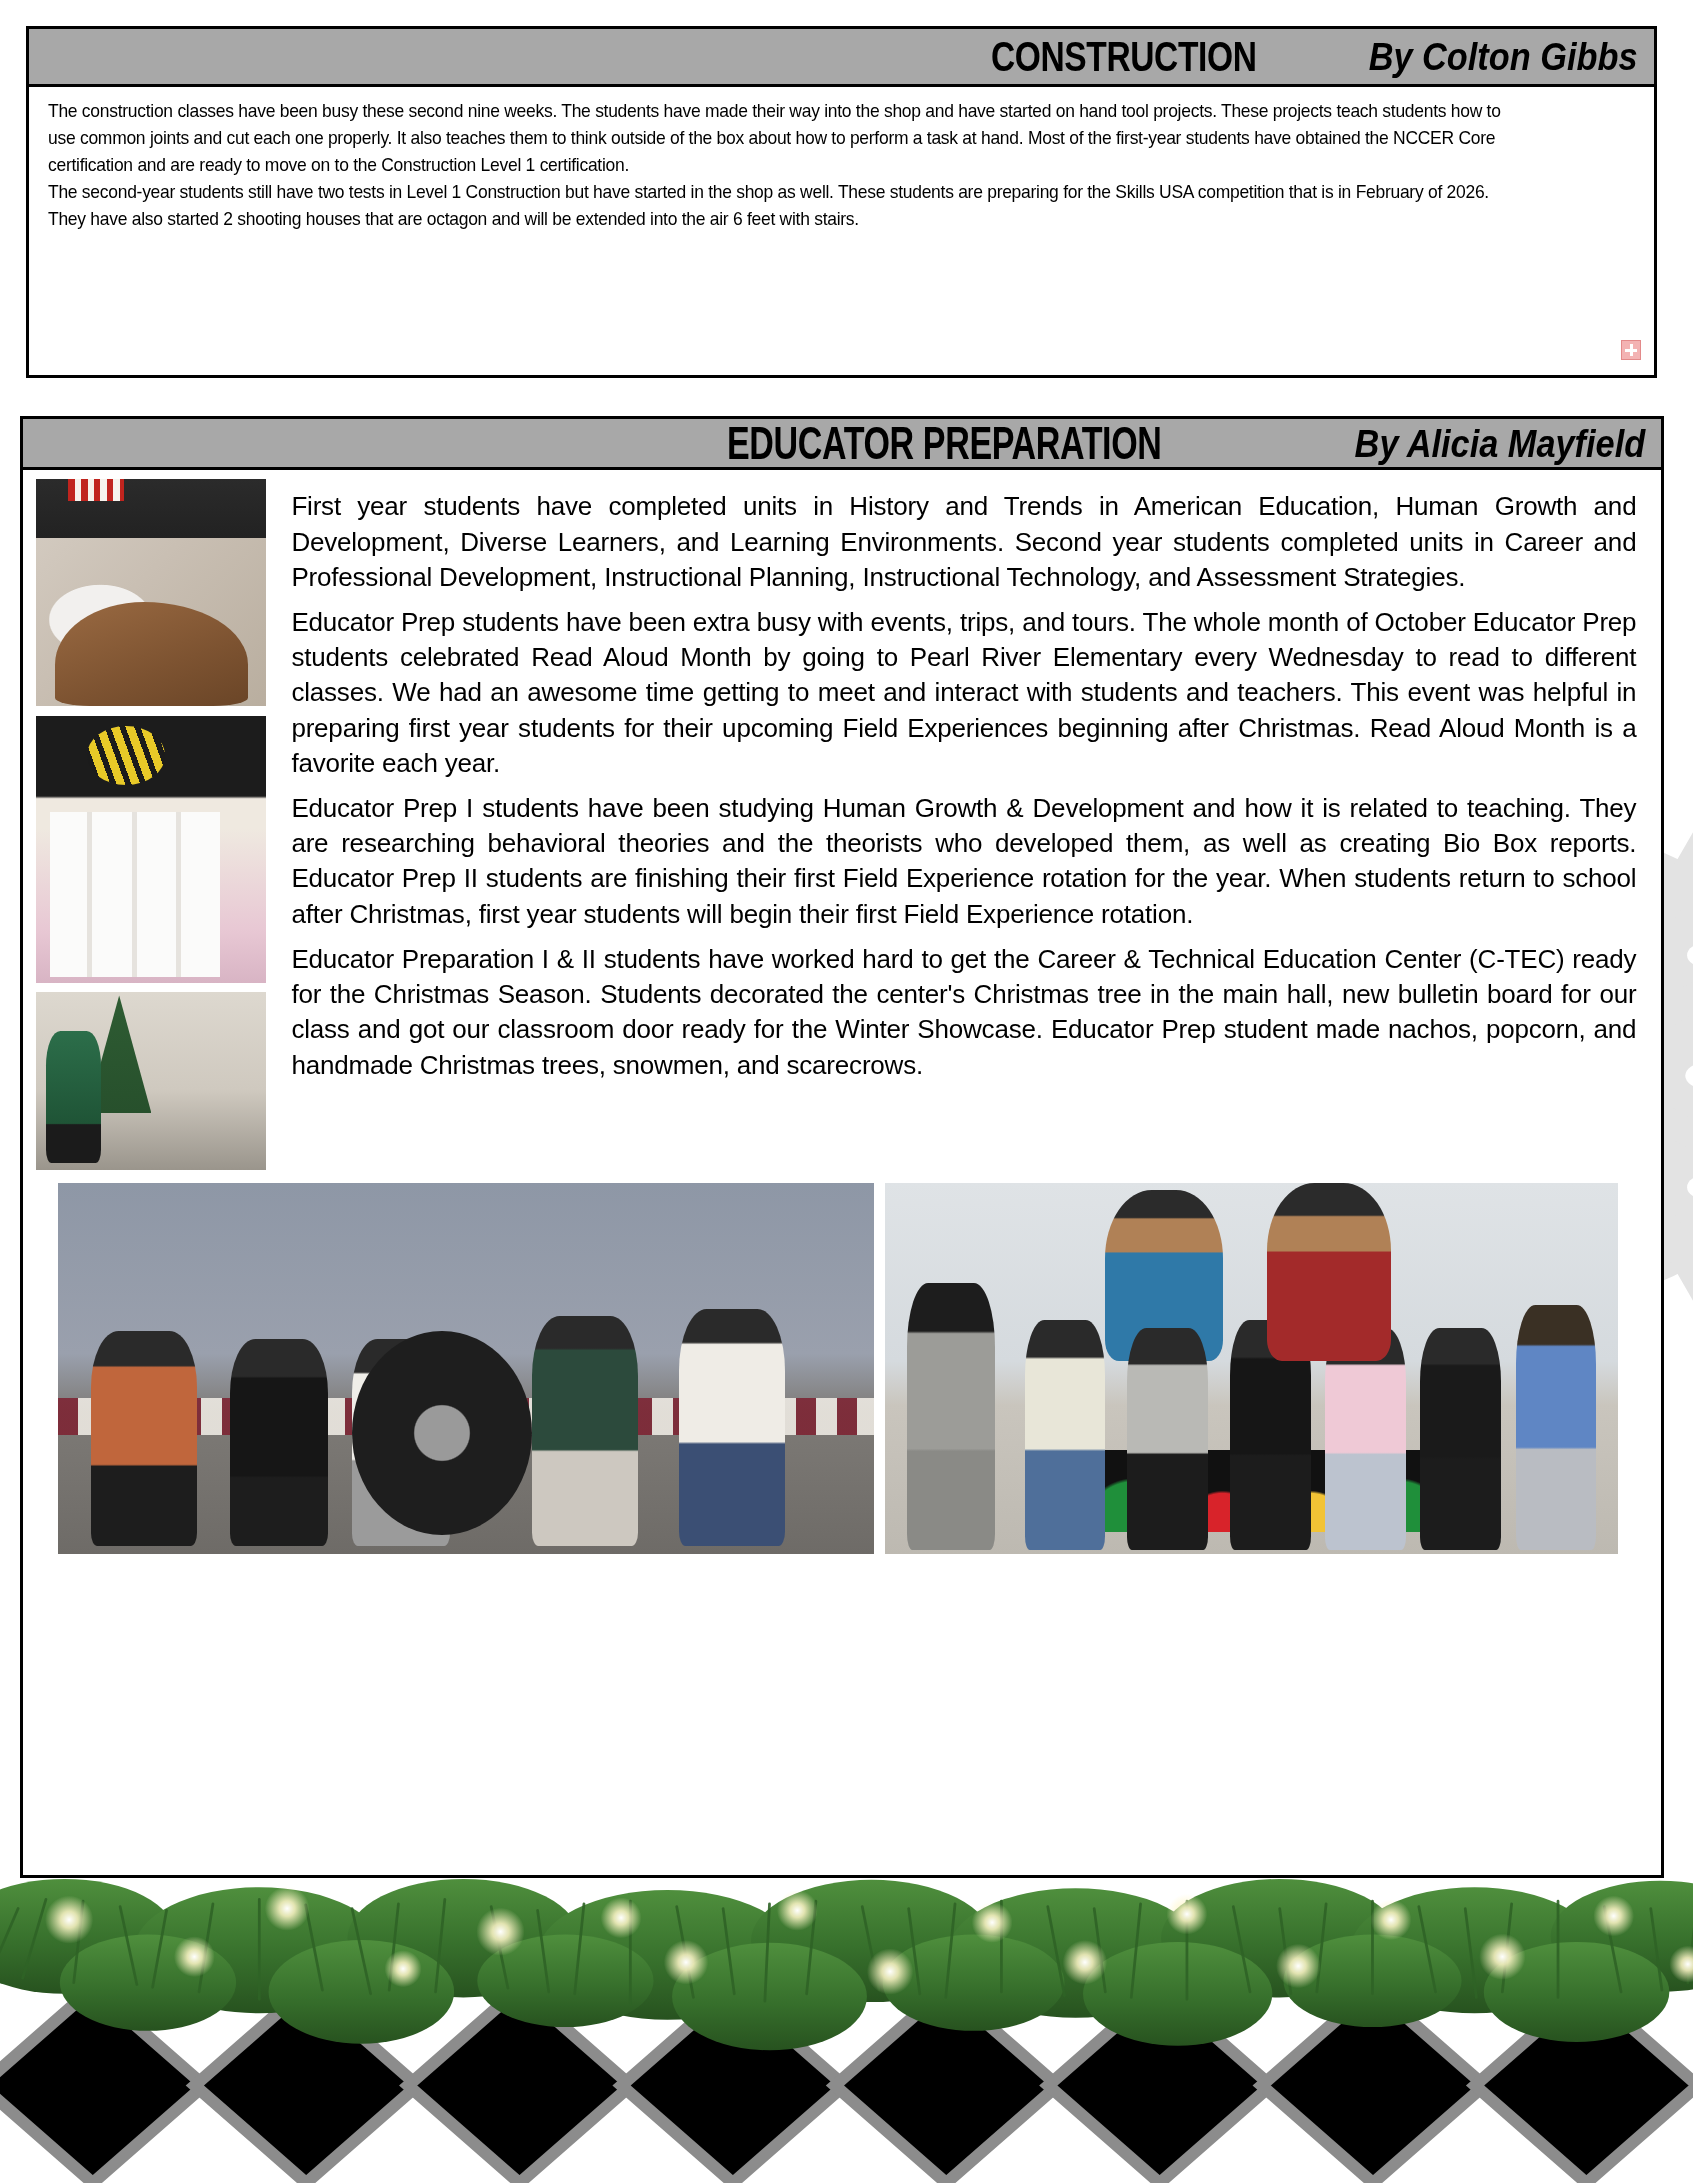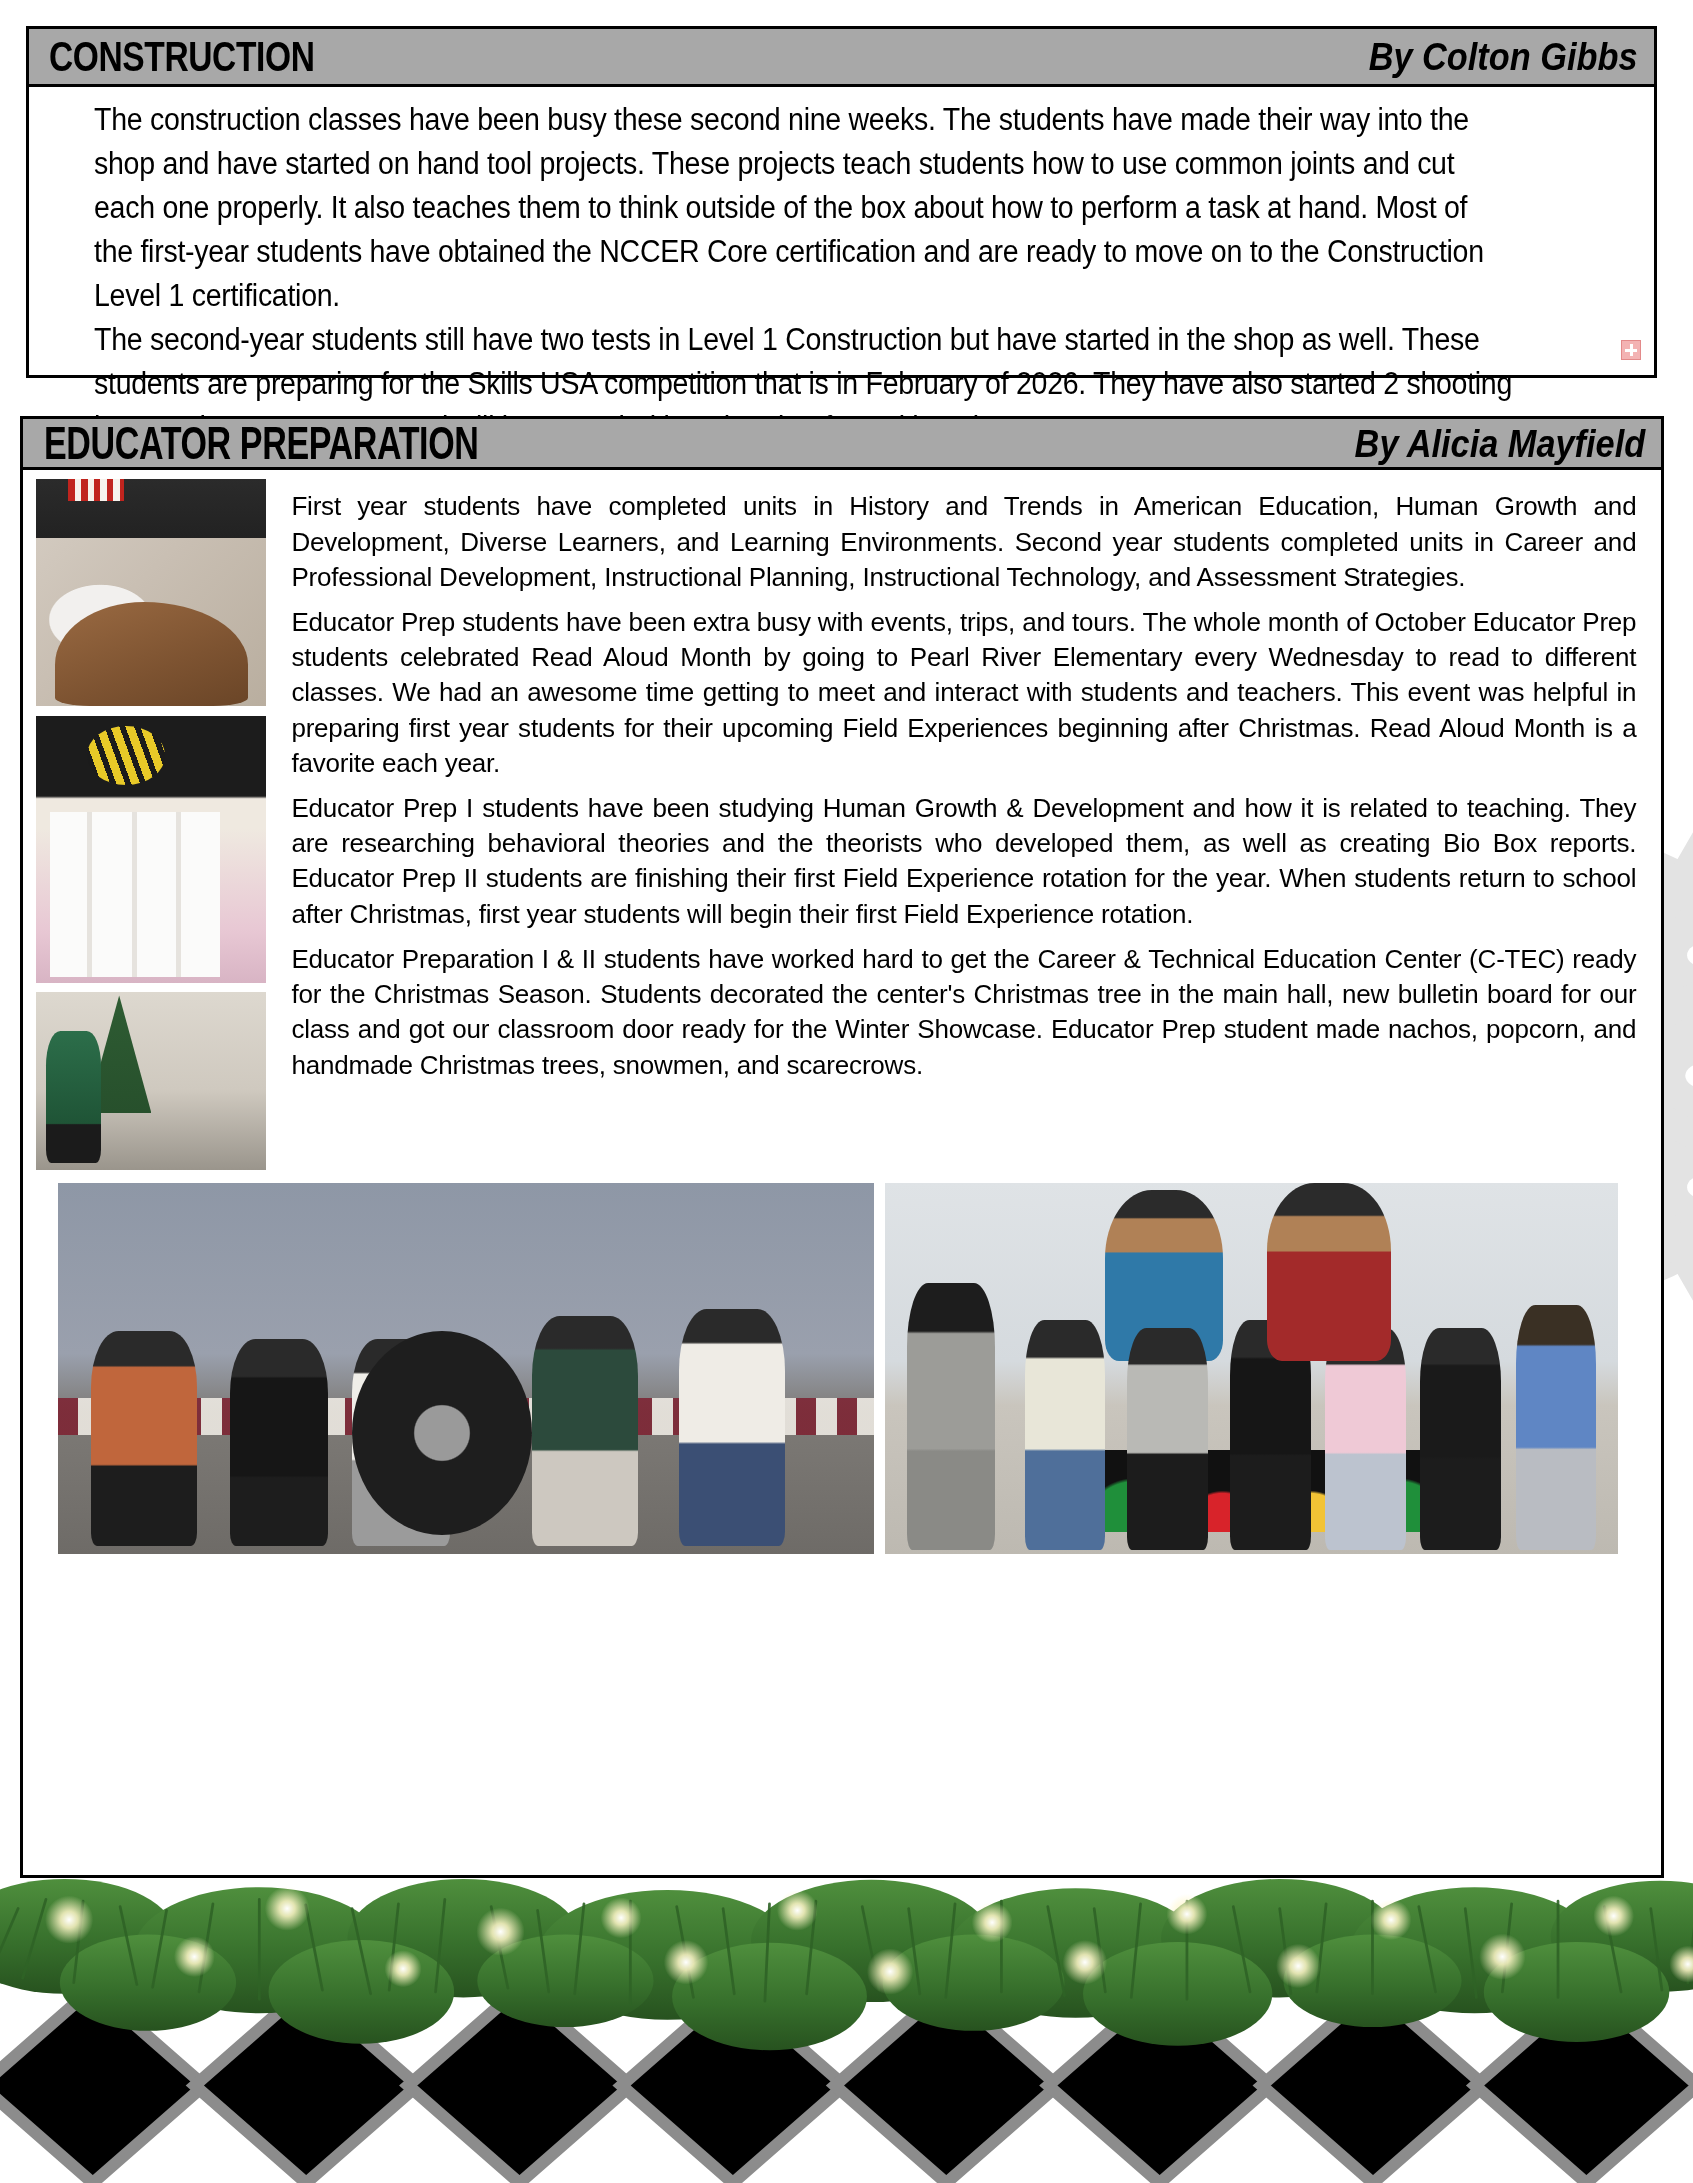--- a/index.html
+++ b/index.html
@@ -55,21 +55,21 @@
   }
 
   
   .section-header {
     position: relative;
     height: 58px;
     background: #a8a8a8;
     border-bottom: 3.7px solid #000;
     display: flex;
     align-items: center;
-    justify-content: space-between;
+    justify-content: flex-end;
     padding: 0 16.7px 0 20.4px;
     box-sizing: border-box;
   }
   #educator-box .section-header {
     height: 51px;
   }
   .section-title {
     font-family: "Liberation Sans Narrow", "Liberation Sans", sans-serif;
     font-weight: 700;
     font-size: 43px;
@@ -97,23 +97,22 @@
   }
 
   
   .body-text {
     font-family: "Liberation Sans Narrow", "Liberation Sans", sans-serif;
     color: #000;
     transform-origin: left top;
   }
   #construction-body {
     padding: 11px 18.6px 0 18.6px;
-    font-size: 31px;
+    font-size: 19px;
     line-height: 1.42;
-    margin-left: 46px;
   }
   #construction-body p {
     margin: 0;
     letter-spacing: -0.3px;
     transform: scaleX(0.92);
     transform-origin: left center;
   }
 
   
   .edu-content {

